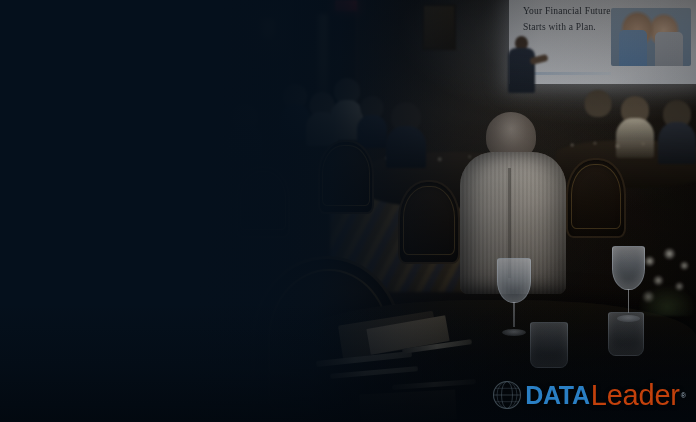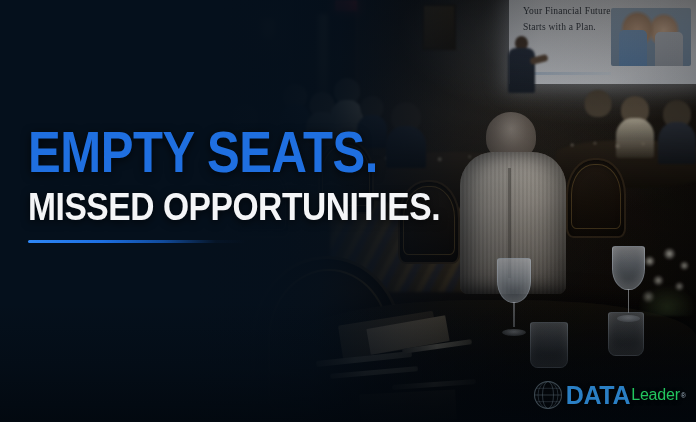--- a/index.html
+++ b/index.html
@@ -354,22 +354,22 @@
   .globe-icon svg { display:block; width:34px; height:34px; }
 
   .logo-data {
     font-family:"Liberation Sans Narrow","Liberation Sans", sans-serif;
     font-weight:700; font-size:25px; letter-spacing:-0.3px;
     color:#2a7fc4;
     text-shadow:0 1px 4px rgba(0,0,0,.8);
   }
   .logo-leader {
     font-family:"Liberation Sans", sans-serif;
-    font-weight:400; font-size:16px; letter-spacing:-0.2px;
-    color:#22c55e;
+    font-weight:400; font-size:29px; letter-spacing:-0.2px;
+    color:#c2410c;
     text-shadow:0 1px 4px rgba(0,0,0,.8);
     margin-left:1px;
   }
   .logo-reg {
     font-size:7px; color:#9fb0bf; vertical-align:super; margin-left:1px;
   }
   .logo-tagline {
     margin-top:2px; margin-left:20px;
     font-family:"Liberation Sans", sans-serif;
     font-size:8.5px; font-weight:400;
@@ -500,25 +500,20 @@
     </div>
     <div class="tumbler t1"></div>
     <div class="tumbler t2"></div>
 
     <div class="photo-shade"></div>
   </div>
 
   <div class="overlay"></div>
   <div class="overlay-bottom"></div>
 
-  <div class="headline">
-    <div class="line line1">EMPTY SEATS.</div>
-    <div class="line line2">MISSED OPPORTUNITIES.</div>
-    <div class="accent-bar"></div>
-  </div>
 
   <div class="logo">
     <div class="logo-row">
       <span class="globe-icon">
         <svg viewBox="0 0 34 34" aria-hidden="true">
           <circle cx="17" cy="17" r="13.5" fill="none" stroke="#4a5862" stroke-width="1.1" opacity="0.85"></circle>
           <ellipse cx="17" cy="17" rx="5.5" ry="13.5" fill="none" stroke="#4a5862" stroke-width="0.9" opacity="0.7"></ellipse>
           <ellipse cx="17" cy="17" rx="10" ry="13.5" fill="none" stroke="#4a5862" stroke-width="0.9" opacity="0.55"></ellipse>
           <line x1="3.5" y1="17" x2="30.5" y2="17" stroke="#4a5862" stroke-width="0.9" opacity="0.7"></line>
           <path d="M5.2 10.3 H28.8" stroke="#4a5862" stroke-width="0.8" opacity="0.55" fill="none"></path>

